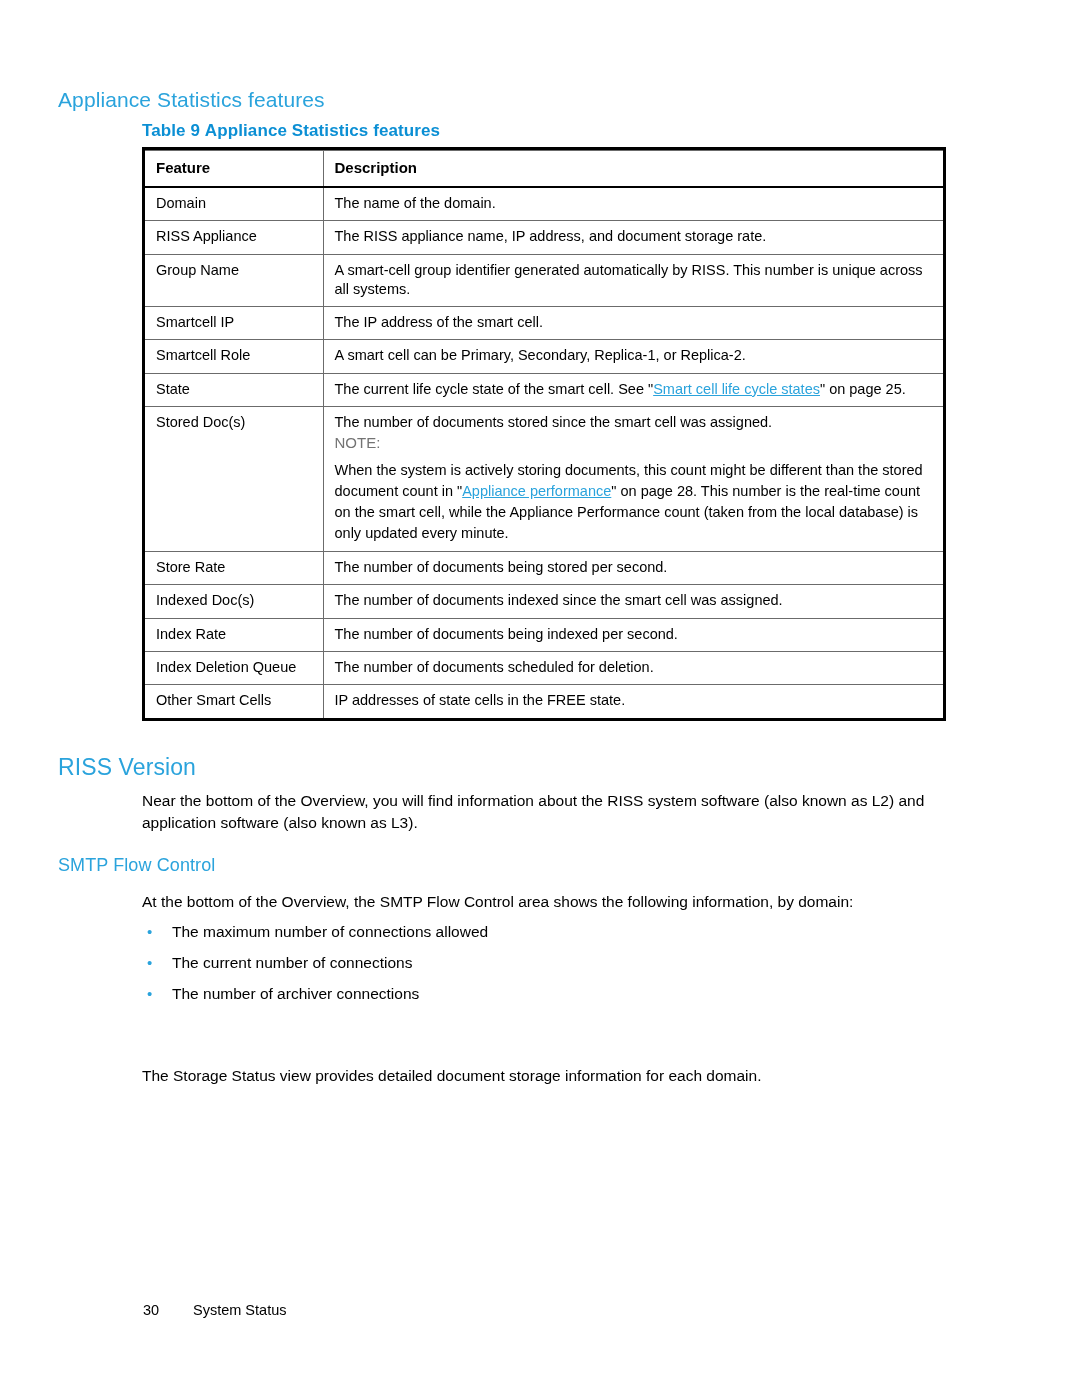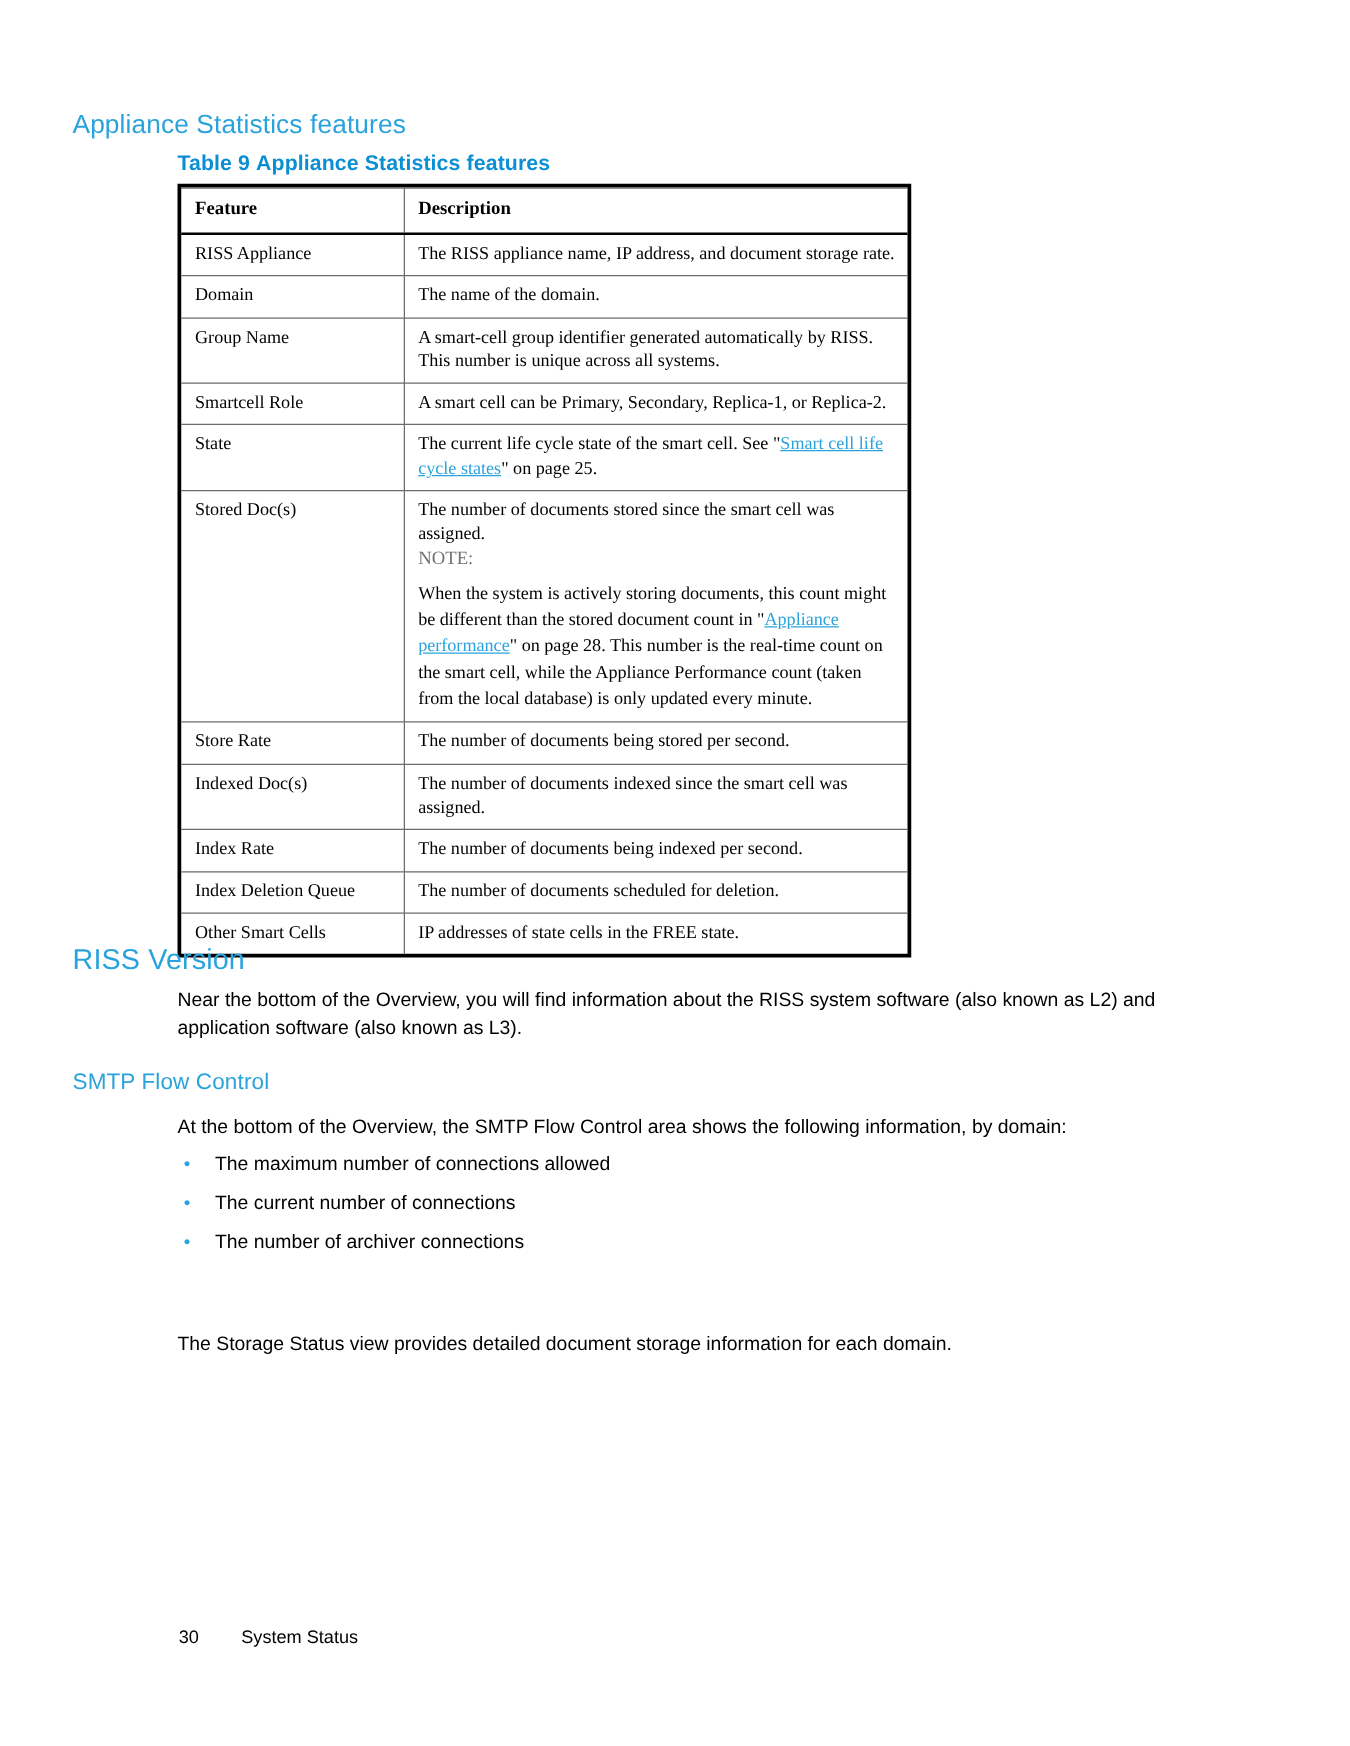--- a/index.html
+++ b/index.html
@@ -57,25 +57,24 @@
     color: #0b8fd4;
     letter-spacing: 0.1px;
     white-space: nowrap;
   }
   .table-caption .cap-num { font-weight: bold; }
 
   .tbl-wrap {
     position: absolute;
     left: 142px;
     top: 147px;
-    width: 587px;
+    width: 804px;
     border: 3px solid #000000;
     box-sizing: border-box;
     background: #ffffff;
-    font-family: Liberation Serif, serif;
   }
   table.stats {
     border-collapse: collapse;
     width: 100%;
     table-layout: fixed;
     font-size: 14.5px;
   }
   table.stats col.c1 { width: 178px; }
   table.stats col.c2 { width: auto; }
   table.stats th, table.stats td {
@@ -186,30 +185,34 @@
           <col class="c2">
         </colgroup>
       <thead>
         <tr>
           <th>Feature</th>
           <th>Description</th>
         </tr>
       </thead>
       <tbody>
         <tr>
+          <td>Domain</td>
+          <td>The name of the domain.</td>
+        </tr>
+        <tr>
           <td>RISS Appliance</td>
           <td>The RISS appliance name, IP address, and document storage rate.</td>
         </tr>
         <tr>
-          <td>Domain</td>
-          <td>The name of the domain.</td>
-        </tr>
-        <tr>
           <td>Group Name</td>
           <td>A smart-cell group identifier generated automatically by RISS. This number is unique across all systems.</td>
+        </tr>
+        <tr>
+          <td>Smartcell IP</td>
+          <td>The IP address of the smart cell.</td>
         </tr>
         <tr>
           <td>Smartcell Role</td>
           <td>A smart cell can be Primary, Secondary, Replica-1, or Replica-2.</td>
         </tr>
         <tr>
           <td>State</td>
           <td>
             <span>The current life cycle state of the smart cell.  See "</span><a class="lnk" href="#">Smart cell life cycle states</a><span>" on page 25.</span>
           </td>

